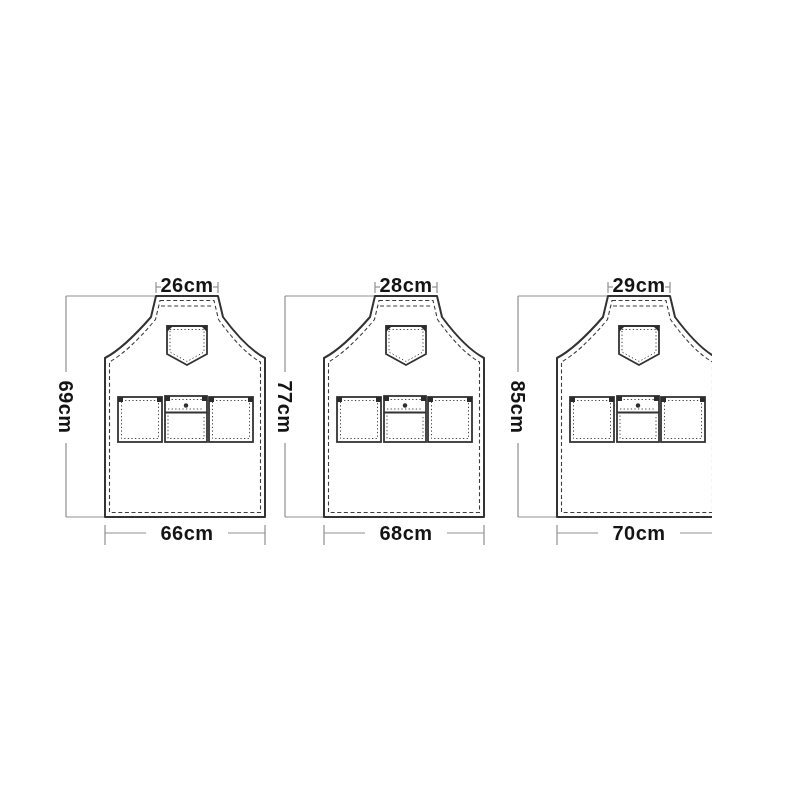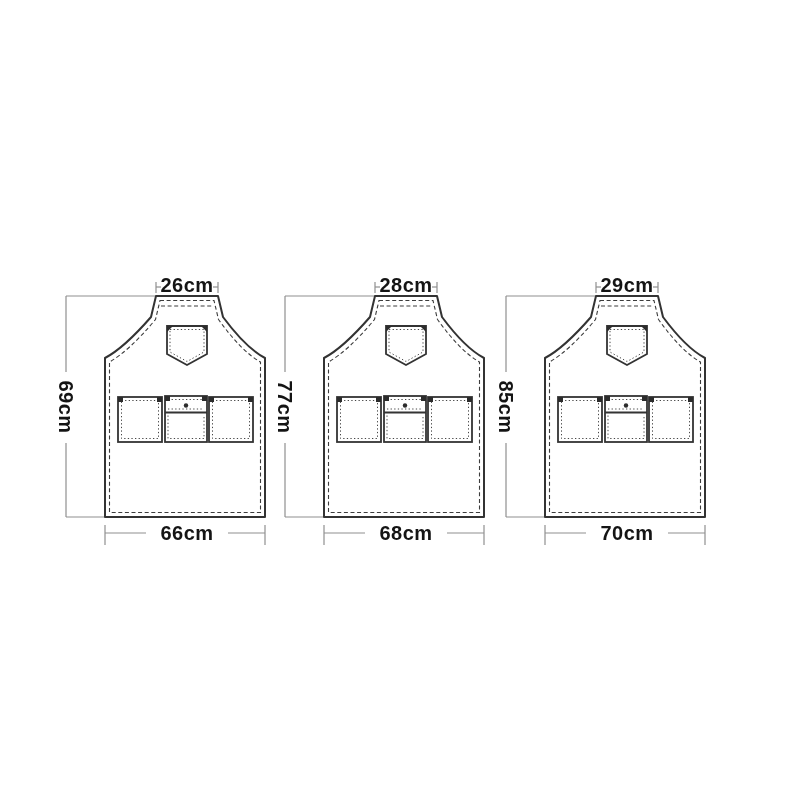--- a/index.html
+++ b/index.html
@@ -17,21 +17,21 @@
   }
   .apron-figure {
     position: absolute;
     top: 262px;
     width: 250px;
     height: 300px;
     margin: 0;
   }
   .apron-figure.pos-1 { left: 40px; }
   .apron-figure.pos-2 { left: 259px; }
-  .apron-figure.pos-3 { left: 480px; }
+  .apron-figure.pos-3 { left: 492px; }
 
   
   .outline {
     fill: #ffffff;
     stroke: #333333;
     stroke-width: 2;
     stroke-linejoin: round;
   }
   .stitch {
     fill: none;

